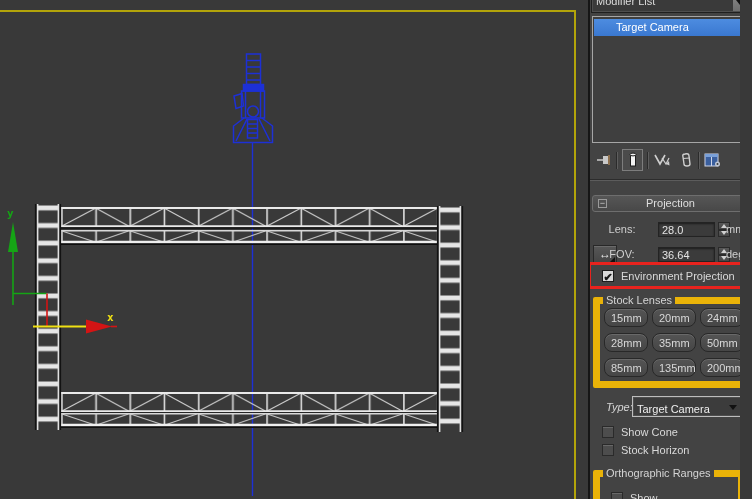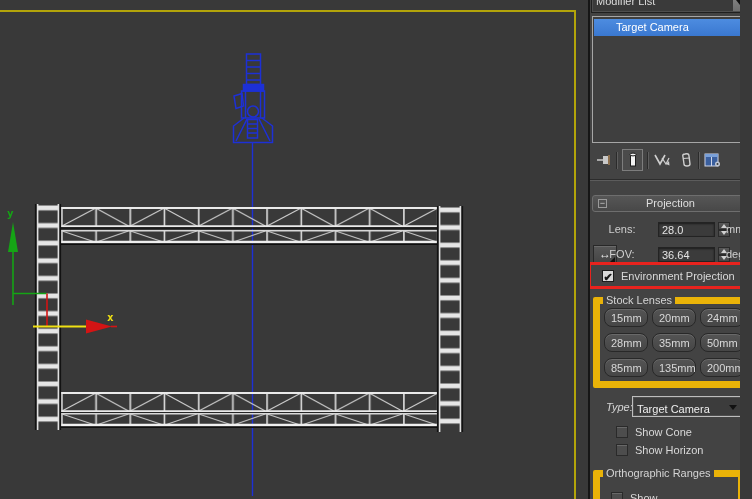--- a/index.html
+++ b/index.html
@@ -82,21 +82,21 @@
          box-shadow:inset 0 1px 0 #696969;border-radius:8px;color:#d8d8d8;
          font-size:11px;text-align:center;line-height:17px;}
 
   #type-row{position:absolute;top:398px;width:100%;height:20px;line-height:19px;}
   #type-label{position:absolute;left:16px;color:#d6d6d6;font-style:italic;}
   #type-combo{position:absolute;left:42px;top:-2px;width:111px;height:21px;
          background:#3c3c3c;border:1px solid #bdbdbd;color:#efefef;}
   #type-combo .combo-text{top:3px;}
   #type-combo .type-arrow{position:absolute;right:5px;top:8px;}
 
-  .toggle-row{position:absolute;left:26px;display:flex;align-items:center;height:13px;text-align:right;}
+  .toggle-row{position:absolute;left:12px;display:flex;align-items:center;height:13px;text-align:right;}
   #env-fieldset{left:3px;top:467px;width:152px;height:40px;}
   .env-row{position:absolute;left:11px;top:13px;display:flex;align-items:center;}
 </style>
 </head>
 <body>
 
 <div id="app">
 
   <div id="viewport">
     <svg width="588" height="499" viewBox="0 0 588 499">
@@ -309,21 +309,21 @@
         <span class="type-arrow tri-down"></span>
       </span>
     </div>
 
     <div class="toggle-row" style="top:425px;">
       <span class="cb"></span>
       <span class="cb-label">Show Cone</span>
     </div>
     <div class="toggle-row" style="top:443px;">
       <span class="cb"></span>
-      <span class="cb-label">Show Horizon</span>
+      <span class="cb-label">Stock Horizon</span>
     </div>
 
     <fieldset id="env-fieldset">
       <legend>Orthographic Ranges</legend>
       <div class="env-row">
         <span class="cb"></span>
         <span class="cb-label">Show</span>
       </div>
     </fieldset>
 

